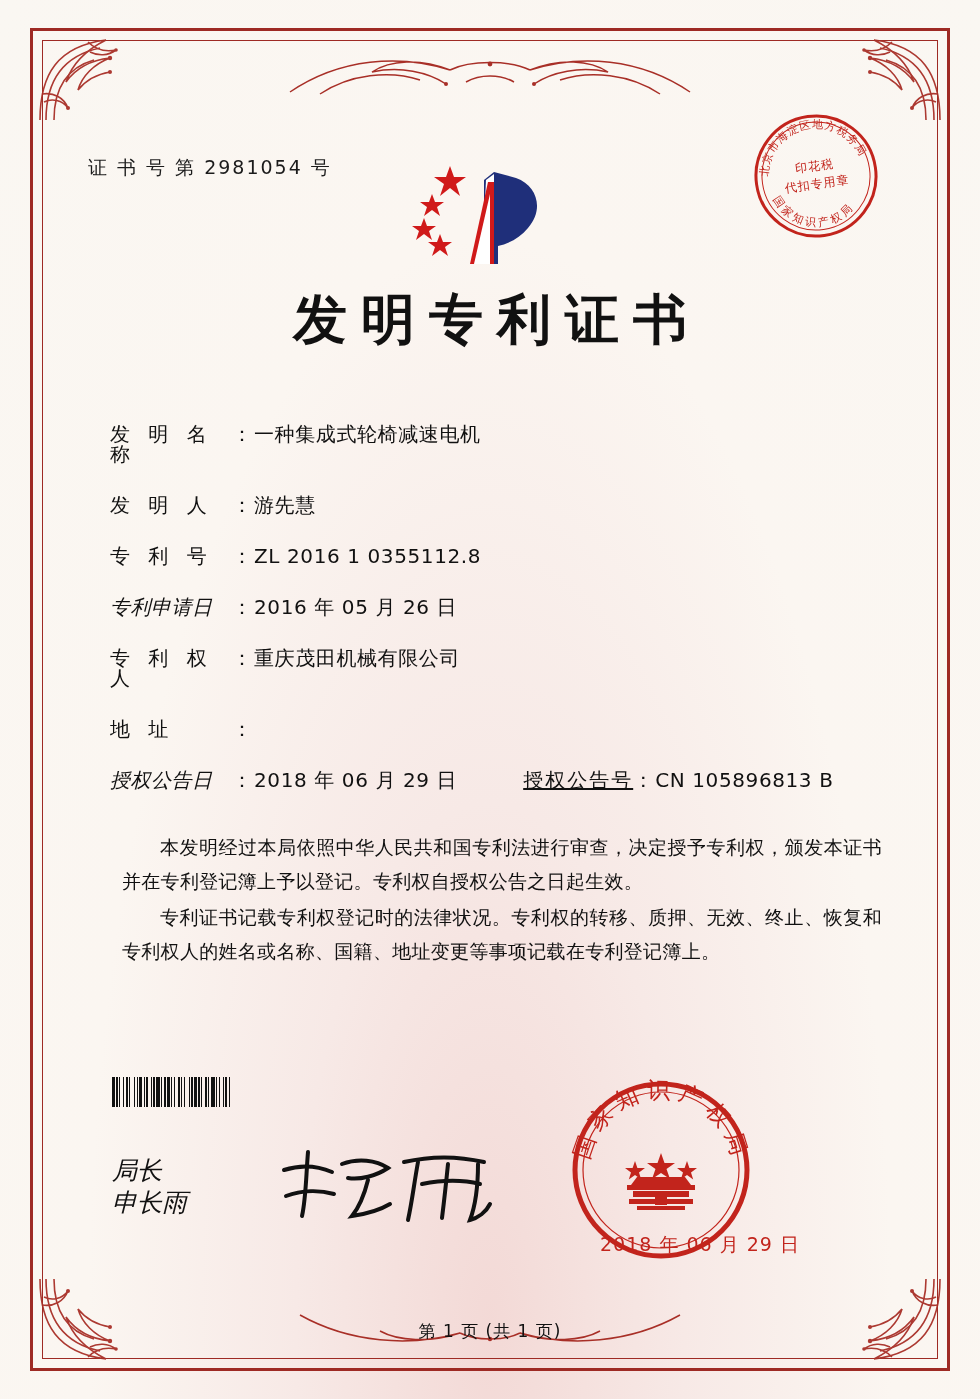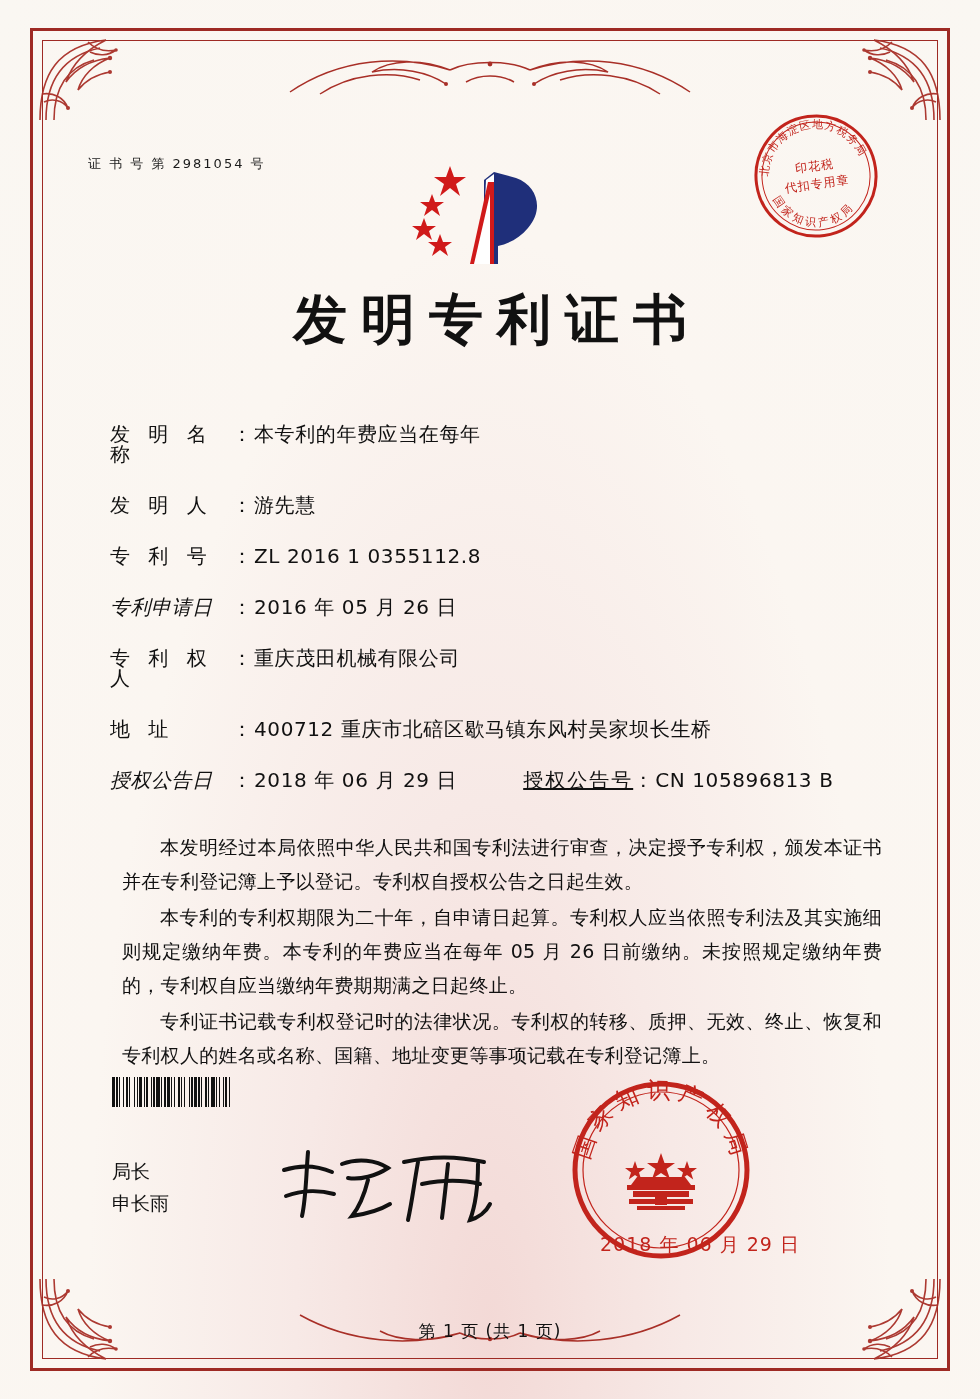--- a/index.html
+++ b/index.html
@@ -38,21 +38,21 @@
     width:420px;height:56px;color:#a82f27;
   }
   .bottom-flourish{
     position:absolute;left:50%;bottom:44px;transform:translateX(-50%) scaleY(-1);
     width:420px;height:50px;color:#a82f27;
   }
 
   
   .cert-no{
     position:absolute;left:88px;top:155px;
-    font-size:13px;letter-spacing:2px;color:#1b1b1b;
+    font-size:19px;letter-spacing:2px;color:#1b1b1b;
     font-family:"DejaVu Sans","Liberation Sans",sans-serif;
   }
 
   
   .logo{position:absolute;left:398px;top:152px;width:180px;height:125px;}
 
   
   .stamp-tax{
     position:absolute;right:96px;top:108px;width:136px;height:136px;
   }
@@ -90,21 +90,21 @@
     letter-spacing:0.3px;
   }
   .para p{margin:0 0 2px 0;text-indent:38px;}
 
   .barcode{
     position:absolute;left:112px;top:1077px;width:268px;height:30px;
   }
   .barcode i{display:inline-block;height:30px;background:#111;vertical-align:top;}
 
   .signature-block{
-    position:absolute;left:112px;top:1155px;font-size:19px;color:#111;line-height:32px;
+    position:absolute;left:112px;top:1155px;font-size:25px;color:#111;line-height:32px;font-style:italic;
   }
   .sign-img{
     position:absolute;left:272px;top:1140px;width:240px;height:90px;color:#111;
   }
   .stamp-main{
     position:absolute;left:566px;top:1075px;width:190px;height:190px;
   }
   .issue-date{
     position:absolute;left:600px;top:1232px;font-size:19px;color:#c2241c;letter-spacing:1px;
   }
@@ -259,21 +259,21 @@
       </g>
     </svg>
   </div>
 
   <div class="title">发明专利证书</div>
 
   <div class="fields">
     <div class="field-row">
       <span class="field-label">发 明 名 称</span>
       <span class="field-colon">：</span>
-      <span class="field-value">本专利的年费应当在每年</span>
+      <span class="field-value">一种集成式轮椅减速电机</span>
     </div>
     <div class="field-row">
       <span class="field-label">发 明 人</span>
       <span class="field-colon">：</span>
       <span class="field-value">游先慧</span>
     </div>
     <div class="field-row">
       <span class="field-label">专 利 号</span>
       <span class="field-colon">：</span>
       <span class="field-value">ZL 2016 1 0355112.8</span>
@@ -284,38 +284,36 @@
       <span class="field-value">2016 年 05 月 26 日</span>
     </div>
     <div class="field-row">
       <span class="field-label">专 利 权 人</span>
       <span class="field-colon">：</span>
       <span class="field-value">重庆茂田机械有限公司</span>
     </div>
     <div class="field-row">
       <span class="field-label">地 址</span>
       <span class="field-colon">：</span>
-      <span class="field-value">400712  重庆市北碚区歇马镇东风村吴家坝长生桥</span>
     </div>
 
     <div class="field-row row-split">
       <span class="field-label tight">授权公告日</span>
       <span class="field-colon">：</span>
       <span class="field-value">2018 年 06 月 29 日</span>
       <span class="seg2">
         <span class="field-label">授权公告号</span>
         <span class="field-colon">：</span>
         <span class="field-value">CN 105896813 B</span>
       </span>
     </div>
   </div>
 
   <div class="para">
     <p>本发明经过本局依照中华人民共和国专利法进行审查，决定授予专利权，颁发本证书并在专利登记簿上予以登记。专利权自授权公告之日起生效。</p>
-    <p>本专利的专利权期限为二十年，自申请日起算。专利权人应当依照专利法及其实施细则规定缴纳年费。本专利的年费应当在每年 05 月 26 日前缴纳。未按照规定缴纳年费的，专利权自应当缴纳年费期期满之日起终止。</p>
     <p>专利证书记载专利权登记时的法律状况。专利权的转移、质押、无效、终止、恢复和专利权人的姓名或名称、国籍、地址变更等事项记载在专利登记簿上。</p>
   </div>
 
   <div class="barcode" id="barcode"><i style="width:3px;background:#111"></i><i style="width:1px;background:transparent"></i><i style="width:2px;background:#111"></i><i style="width:1px;background:transparent"></i><i style="width:1px;background:#111"></i><i style="width:3px;background:transparent"></i><i style="width:1px;background:#111"></i><i style="width:2px;background:transparent"></i><i style="width:2px;background:#111"></i><i style="width:1px;background:transparent"></i><i style="width:1px;background:#111"></i><i style="width:4px;background:transparent"></i><i style="width:1px;background:#111"></i><i style="width:2px;background:transparent"></i><i style="width:1px;background:#111"></i><i style="width:1px;background:transparent"></i><i style="width:3px;background:#111"></i><i style="width:2px;background:transparent"></i><i style="width:1px;background:#111"></i><i style="width:1px;background:transparent"></i><i style="width:2px;background:#111"></i><i style="width:3px;background:transparent"></i><i style="width:1px;background:#111"></i><i style="width:1px;background:transparent"></i><i style="width:2px;background:#111"></i><i style="width:1px;background:transparent"></i><i style="width:4px;background:#111"></i><i style="width:1px;background:transparent"></i><i style="width:1px;background:#111"></i><i style="width:2px;background:transparent"></i><i style="width:2px;background:#111"></i><i style="width:1px;background:transparent"></i><i style="width:3px;background:#111"></i><i style="width:1px;background:transparent"></i><i style="width:1px;background:#111"></i><i style="width:2px;background:transparent"></i><i style="width:1px;background:#111"></i><i style="width:3px;background:transparent"></i><i style="width:2px;background:#111"></i><i style="width:1px;background:transparent"></i><i style="width:1px;background:#111"></i><i style="width:2px;background:transparent"></i><i style="width:1px;background:#111"></i><i style="width:4px;background:transparent"></i><i style="width:1px;background:#111"></i><i style="width:1px;background:transparent"></i><i style="width:2px;background:#111"></i><i style="width:1px;background:transparent"></i><i style="width:3px;background:#111"></i><i style="width:1px;background:transparent"></i><i style="width:2px;background:#111"></i><i style="width:1px;background:transparent"></i><i style="width:1px;background:#111"></i><i style="width:3px;background:transparent"></i><i style="width:2px;background:#111"></i><i style="width:1px;background:transparent"></i><i style="width:1px;background:#111"></i><i style="width:2px;background:transparent"></i><i style="width:4px;background:#111"></i><i style="width:1px;background:transparent"></i><i style="width:1px;background:#111"></i><i style="width:2px;background:transparent"></i><i style="width:1px;background:#111"></i><i style="width:3px;background:transparent"></i><i style="width:1px;background:#111"></i><i style="width:1px;background:transparent"></i><i style="width:2px;background:#111"></i><i style="width:2px;background:transparent"></i><i style="width:1px;background:#111"></i><i style="width:3px;background:transparent"></i></div>
 
   <div class="signature-block">
     <div>局长</div>
     <div>申长雨</div>
   </div>
 

